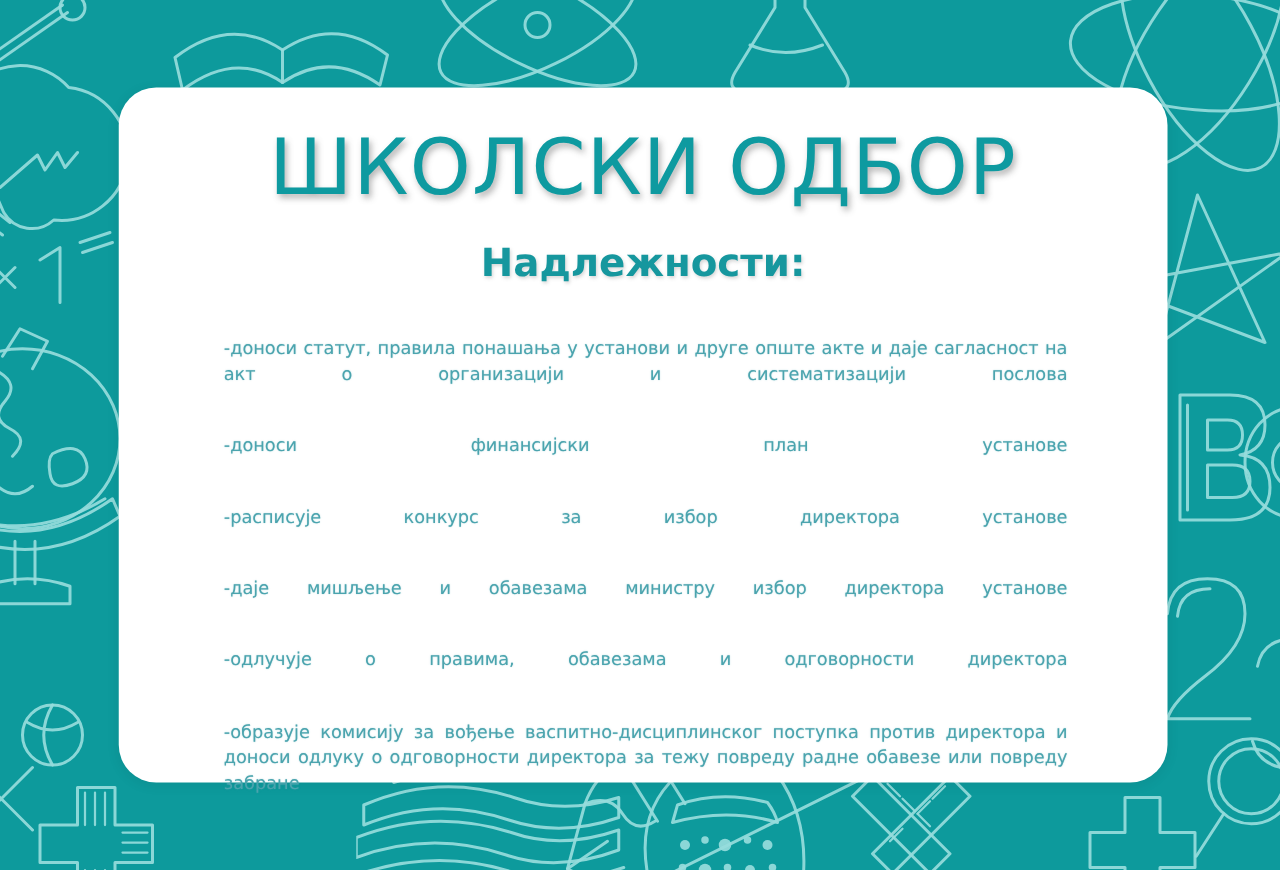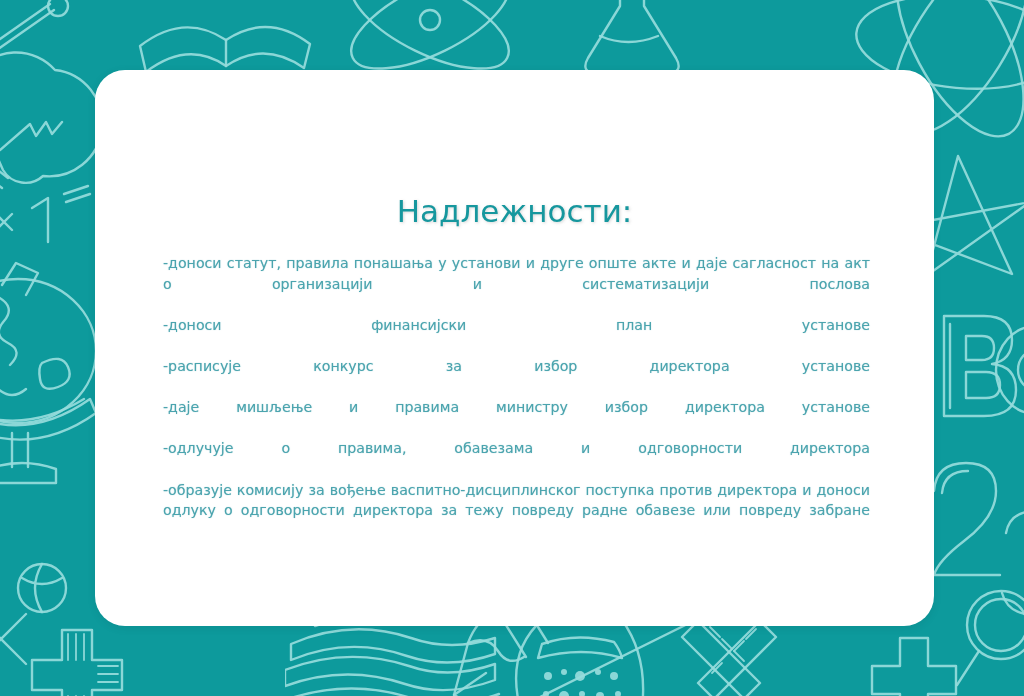--- a/index.html
+++ b/index.html
@@ -89,34 +89,34 @@
   }
 
   #subtitle {
     position: absolute;
     left: 0;
     top: 122px;
     width: 839px;
     text-align: center;
     font-size: 31px;
     line-height: 38px;
-    font-weight: 400;
+    font-weight: 700;
     color: #16979e;
     text-shadow: 1px 1px 3px rgba(120, 120, 120, 0.30);
   }
 
   #body-block {
     position: absolute;
     left: 68px;
     top: 183px;
     width: 707px;
   }
 
   .bullet-line {
-    margin: 0;
+    margin: 16px;
     font-size: 14.2px;
     line-height: 20.6px;
     color: #4ba4ae;
     text-align: justify;
     text-justify: inter-word;
     text-shadow: 0 0 1.1px rgba(75, 164, 174, 0.55);
     hyphens: none;
   }
   
   .bullet-line::after {
@@ -278,28 +278,29 @@
 
     <svg style="left:860px;top:630px;" width="130" height="110" viewBox="0 0 130 110">
       <path class="doodle" d="M40 8 l28 0 l0 28 l28 0 l0 28 l-28 0 l0 28 l-28 0 l0 -28 l-28 0 l0 -28 l28 0 Z"></path>
     </svg>
 
   </div>
 
   <div id="card">
     <div id="card-inner">
 
+      <div id="title">ШКОЛСКИ ОДБОР</div>
 
       <div id="subtitle">Надлежности:</div>
 
       <div id="body-block">
         <p class="bullet-line">-доноси статут, правила понашања у установи и друге опште акте и даје сагласност на акт о организацији и систематизацији послова</p>
         <p class="bullet-line">-доноси финансијски план установе</p>
         <p class="bullet-line">-расписује конкурс за избор директора установе</p>
-        <p class="bullet-line">-даје мишљење и правима министру избор директора установе</p>
+        <p class="bullet-line">-даје мишљење и обавезама министру избор директора установе</p>
         <p class="bullet-line">-одлучује о правима, обавезама и одговорности директора</p>
         <p class="bullet-line">-образује комисију за вођење васпитно-дисциплинског поступка против директора и доноси одлуку о одговорности директора за тежу повреду радне обавезе или повреду забране</p>
 
       </div>
 
     </div>
   </div>
 
 </div>
 

